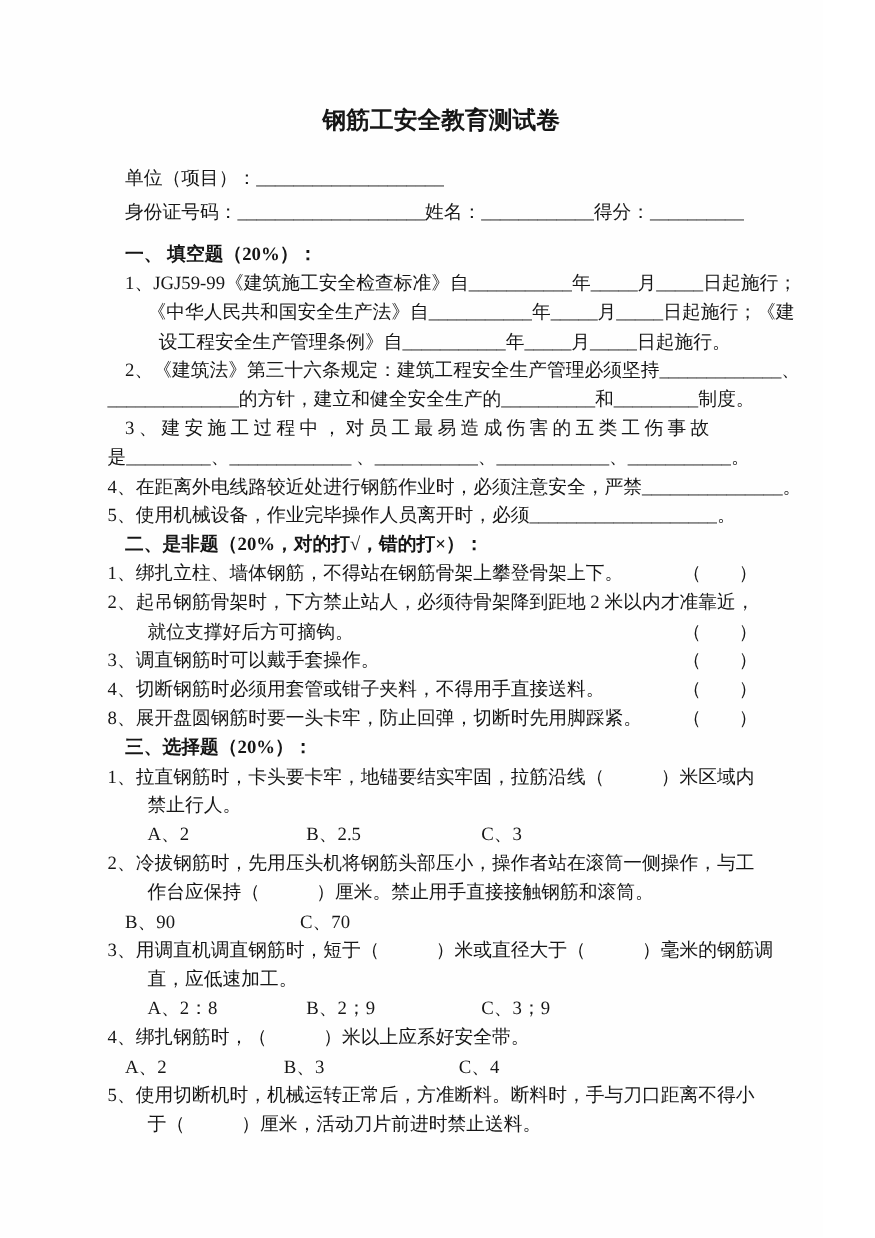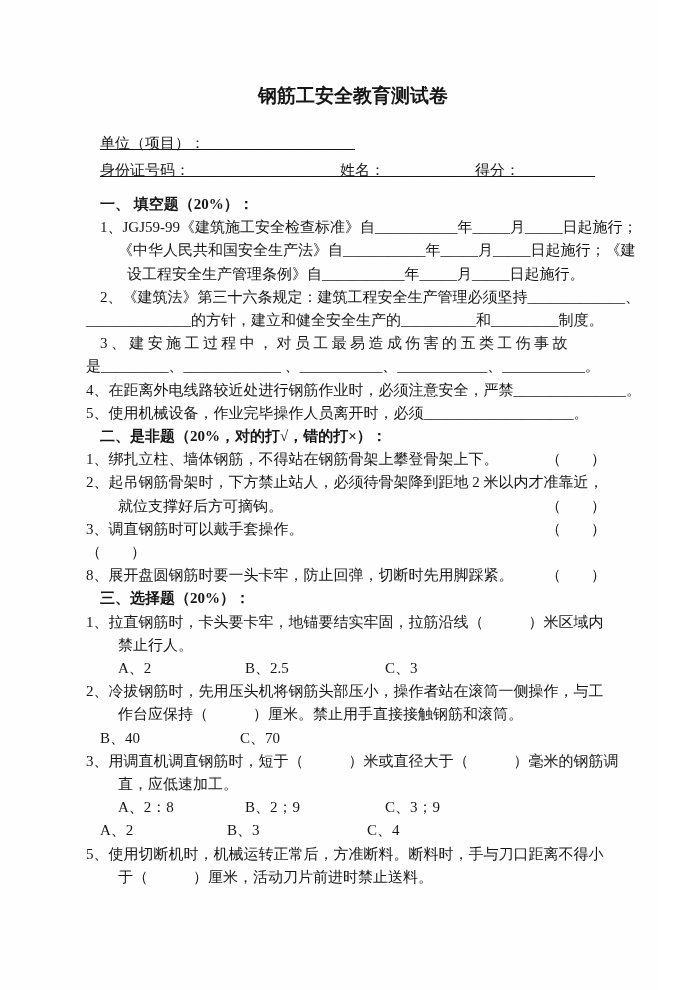--- a/index.html
+++ b/index.html
@@ -10,21 +10,21 @@
     overflow:hidden;
     font-family:"Liberation Serif","DejaVu Serif",serif;
     color:#161616;
   }
   .content{position:absolute;left:100px;top:83px;width:506px;}
   .title{
     margin:0 0 21px 0;
     font-size:19px;font-weight:bold;
     text-align:center;white-space:nowrap;
   }
-  .hdr .line{line-height:27px;text-decoration:underline;}
+  .hdr .line{line-height:27px;}
   .body-block{margin-top:9px;}
   .line{
     font-size:15px;line-height:23.2px;
     white-space:pre;letter-spacing:0;
   }
   .h{font-weight:bold;}
   .ind{padding-left:18px;}
   .ind2{padding-left:27px;}
   .out{margin-left:-14px;}
   .spread{letter-spacing:3.4px;}
@@ -63,39 +63,40 @@
         <div class="line out">4、在距离外电线路较近处进行钢筋作业时，必须注意安全，严禁_______________。</div>
         <div class="line out">5、使用机械设备，作业完毕操作人员离开时，必须____________________。</div>
       </div>
 
       <div>
         <div class="line h">二、是非题（20%，对的打√，错的打×）：</div>
         <div class="line out tfrow"><span class="q">1、绑扎立柱、墙体钢筋，不得站在钢筋骨架上攀登骨架上下。</span><span class="bk">（　　）</span></div>
         <div class="line out">2、起吊钢筋骨架时，下方禁止站人，必须待骨架降到距地 2 米以内才准靠近，</div>
         <div class="line ind tfrow"><span class="q">就位支撑好后方可摘钩。</span><span class="bk">（　　）</span></div>
         <div class="line out tfrow"><span class="q">3、调直钢筋时可以戴手套操作。</span><span class="bk">（　　）</span></div>
-        <div class="line out tfrow"><span class="bk">（　　）</span></div>
+        <div class="line out tfrow"><span class="q">4、切断钢筋时必须用套管或钳子夹料，不得用手直接送料。</span><span class="bk">（　　）</span></div>
         <div class="line out tfrow"><span class="q">8、展开盘圆钢筋时要一头卡牢，防止回弹，切断时先用脚踩紧。</span><span class="bk">（　　）</span></div>
       </div>
 
       <div>
         <div class="line h">三、选择题（20%）：</div>
 
         <div class="line out">1、拉直钢筋时，卡头要卡牢，地锚要结实牢固，拉筋沿线（　　　）米区域内</div>
         <div class="line ind">禁止行人。</div>
         <div class="line ind opts"><span class="o1">A、2</span><span class="o2">B、2.5</span><span class="o3">C、3</span></div>
 
         <div class="line out">2、冷拔钢筋时，先用压头机将钢筋头部压小，操作者站在滚筒一侧操作，与工</div>
         <div class="line ind">作台应保持（　　　）厘米。禁止用手直接接触钢筋和滚筒。</div>
-        <div class="line opts"><span class="o2">B、40</span><span class="o3">C、70</span></div>
+        <div class="line opts"><span class="o2">B、90</span><span class="o3">C、70</span></div>
 
         <div class="line out">3、用调直机调直钢筋时，短于（　　　）米或直径大于（　　　）毫米的钢筋调</div>
         <div class="line ind">直，应低速加工。</div>
         <div class="line ind opts"><span class="o1">A、2：8</span><span class="o2">B、2；9</span><span class="o3">C、3；9</span></div>
 
+        <div class="line out">4、绑扎钢筋时，（　　　）米以上应系好安全带。</div>
         <div class="line opts"><span class="o1">A、2</span><span class="o2">B、3</span><span class="o3">C、4</span></div>
 
         <div class="line out">5、使用切断机时，机械运转正常后，方准断料。断料时，手与刀口距离不得小</div>
         <div class="line ind">于（　　　）厘米，活动刀片前进时禁止送料。</div>
       </div>
 
     </div>
   </div>
 </div>
 

